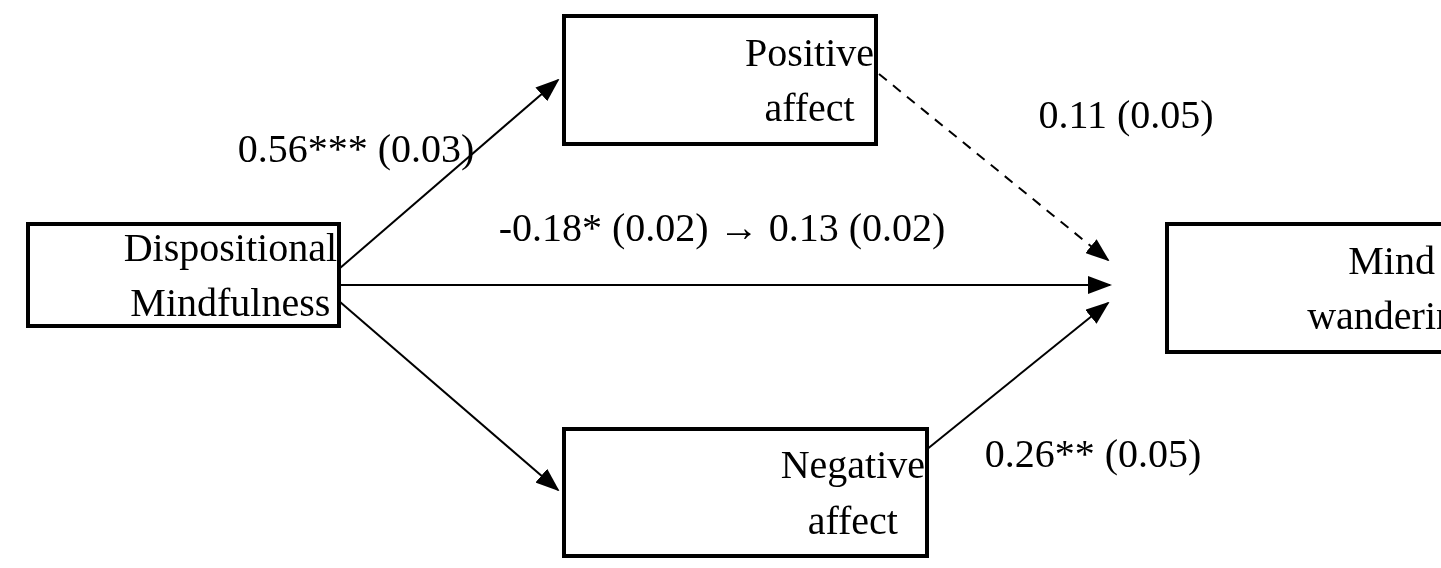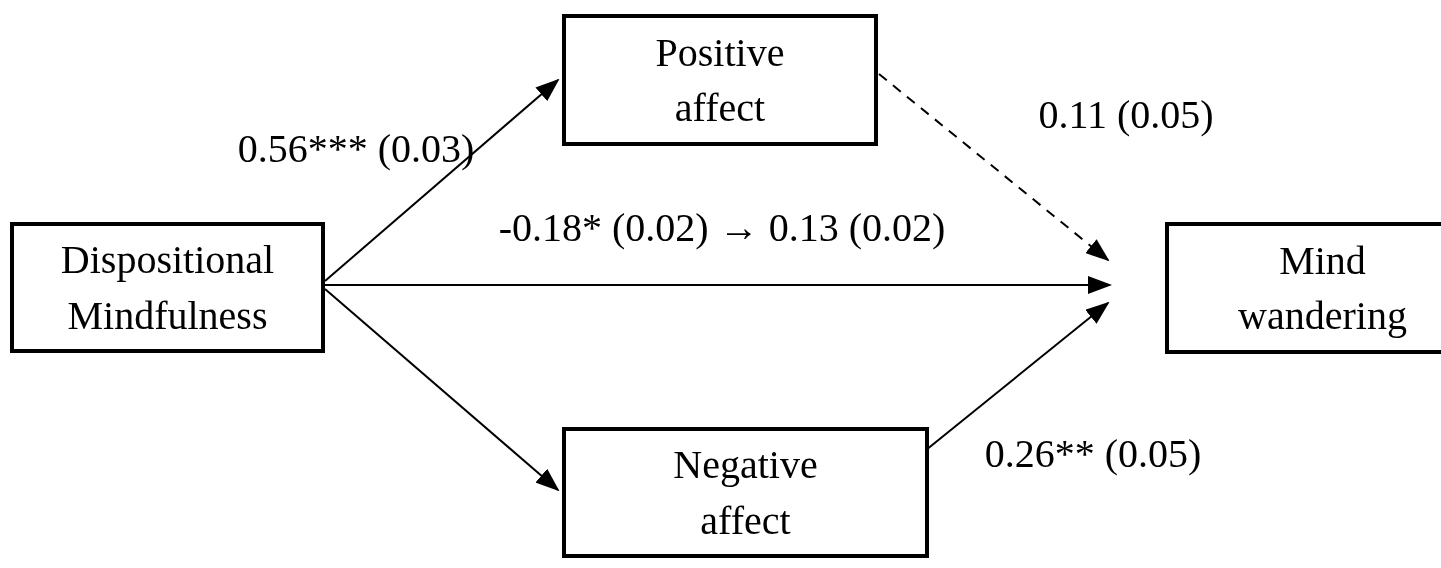--- a/index.html
+++ b/index.html
@@ -22,31 +22,31 @@
     top: 0;
     width: 1441px;
     height: 568px;
   }
   .node {
     position: absolute;
     border: 4px solid #000000;
     background: #ffffff;
     display: flex;
     align-items: center;
-    justify-content: center;
+    justify-content: flex-end;
     text-align: center;
     box-sizing: border-box;
   }
   .node-label {
     font-size: 40px;
     line-height: 1.38;
     white-space: pre-line;
     color: #000000;
   }
-  .node-mindfulness   { left: 10px;   top: 222px; width: 315px; height: 131px; }
+  .node-mindfulness   { left: 26px;   top: 222px; width: 315px; height: 106px; }
   .node-positive      { left: 562px;  top: 14px;  width: 316px; height: 132px; }
   .node-negative      { left: 562px;  top: 427px; width: 367px; height: 131px; }
   .node-mindwandering { left: 1165px; top: 222px; width: 315px; height: 132px; }
   .path-label {
     position: absolute;
     transform: translate(-50%, -50%);
     font-size: 40px;
     white-space: nowrap;
     color: #000000;
     background: transparent;

